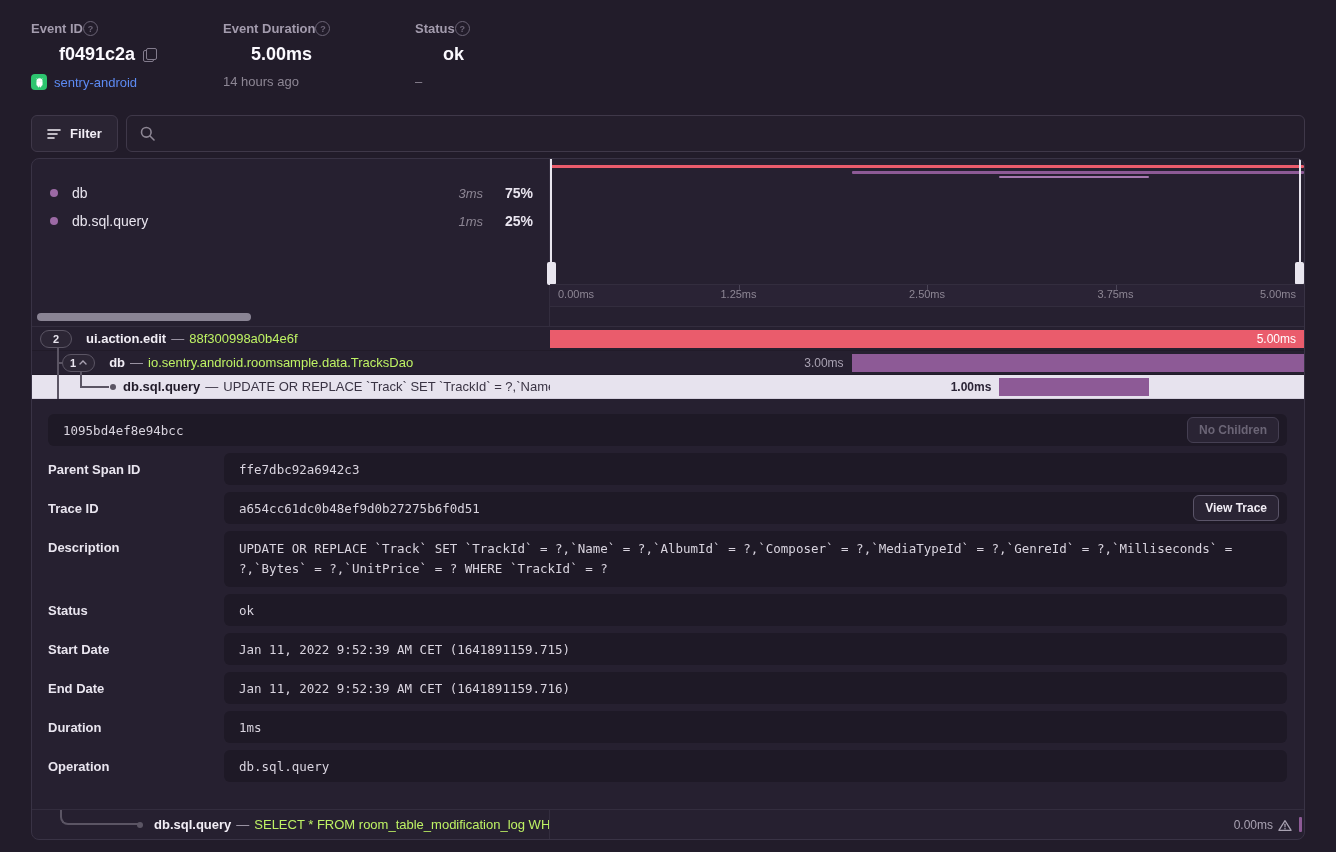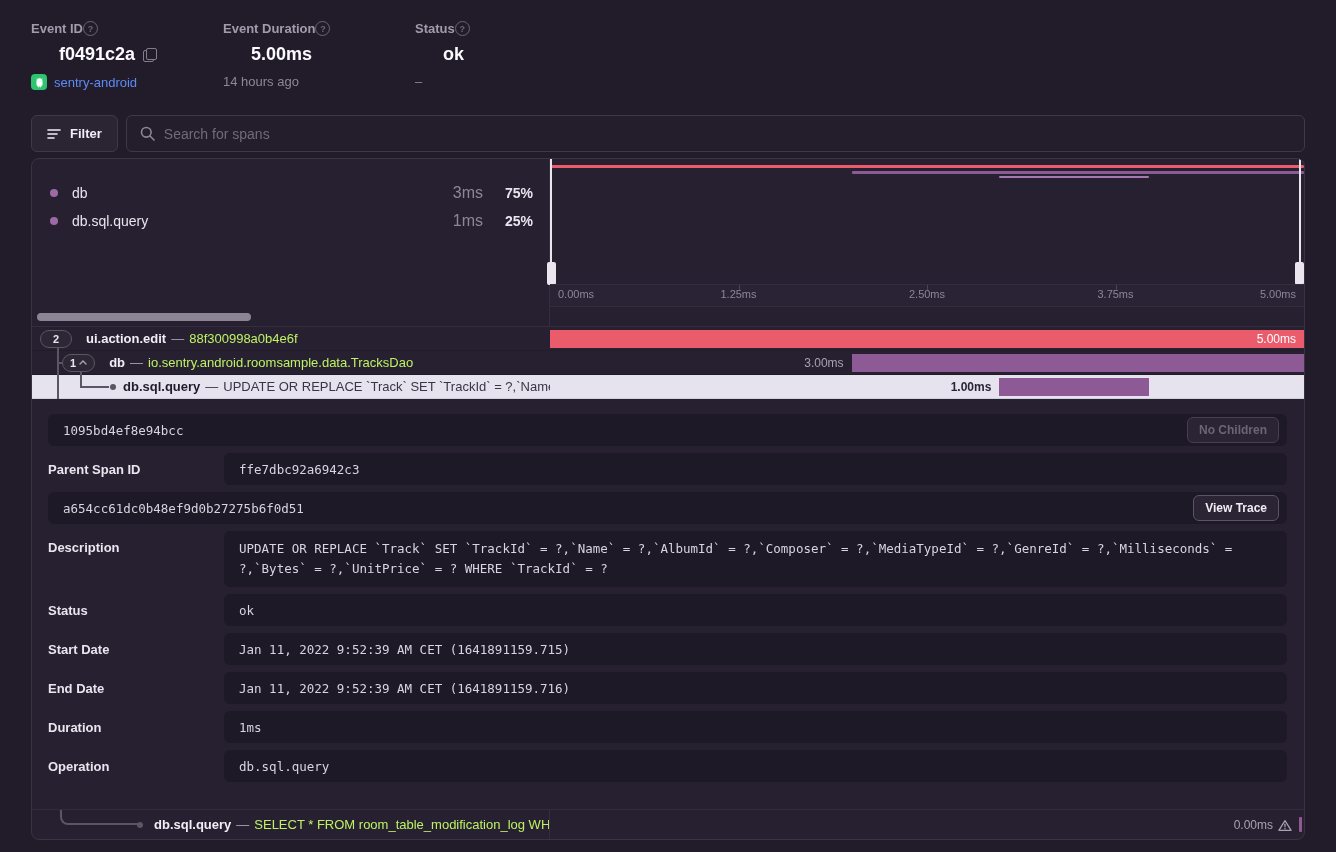--- a/index.html
+++ b/index.html
@@ -47,21 +47,21 @@
   .panel { margin:6px 31px 0 31px; height:682px; border:1px solid #393345;
       border-radius:8px; background:#262030; display:flex; flex-direction:column;
       overflow:hidden; position:relative; }
 
   
   .secA { height:125px; display:flex; }
   .stats { width:518px; border-right:1px solid #332d3e; padding:20px 16px 0 18px; }
   .stat-row { display:flex; align-items:center; height:28px; cursor:pointer; }
   .dot { width:8px; height:8px; border-radius:50%; margin-right:14px; }
   .stat-op { flex:1; font-size:14px; color:#e9e5ef; }
-  .stat-time { font-size:16px; color:#8d8694; margin-right:16px; }
+  .stat-time { font-size:13px; color:#8d8694; margin-right:16px;font-style:italic; }
   .stat-pct { width:34px; text-align:right; font-size:14px; font-weight:600; color:#e9e5ef; }
 
   .mini { flex:1; position:relative; }
   .mini-line { position:absolute; border-radius:1px; }
   .mm-handle-line { position:absolute; top:0; bottom:0; width:2px; background:#e9e6ef; }
   .mm-grip { position:absolute; bottom:-1px; width:9px; height:23px; border-radius:2px;
       background:#e9e6ef; cursor:ew-resize; }
 
   
   .secB { height:23px; display:flex; }
@@ -194,21 +194,20 @@
           <line x1="1" y1="10" x2="7" y2="10"></line>
         </g>
       </svg>
     <span>Filter</span>
   </button>
   <div class="search-box">
     <svg class="icon" width="15" height="15" viewBox="0 0 15 15">
         <circle cx="6.3" cy="6.3" r="4.8" fill="none" stroke="#8d8694" stroke-width="1.6"></circle>
         <line x1="10" y1="10" x2="14" y2="14" stroke="#8d8694" stroke-width="1.6" stroke-linecap="round"></line>
       </svg>
-    <input type="text" placeholder="Search for spans" style="">
   </div>
 </div>
 
 <div class="panel">
 
   <div class="secA">
     <div class="stats">
       <div class="stat-row">
         <span class="dot" style="background: rgb(156, 106, 165);"></span>
         <span class="stat-op">db</span>
@@ -320,20 +319,23 @@
     <div class="drow">
       <div class="dlabel">
           <span>Parent Span ID</span>
         </div>
       <div class="dfield mono">
         <span>ffe7dbc92a6942c3</span>
       </div>
     </div>
 
     <div class="drow">
+      <div class="dlabel">
+          <span>Trace ID</span>
+        </div>
       <div class="dfield mono">
         <span>a654cc61dc0b48ef9d0b27275b6f0d51</span>
         <button class="field-btn primary">View Trace</button>
       </div>
     </div>
 
     <div class="drow">
       <div class="dlabel">
           <span>Description</span>
         </div>

